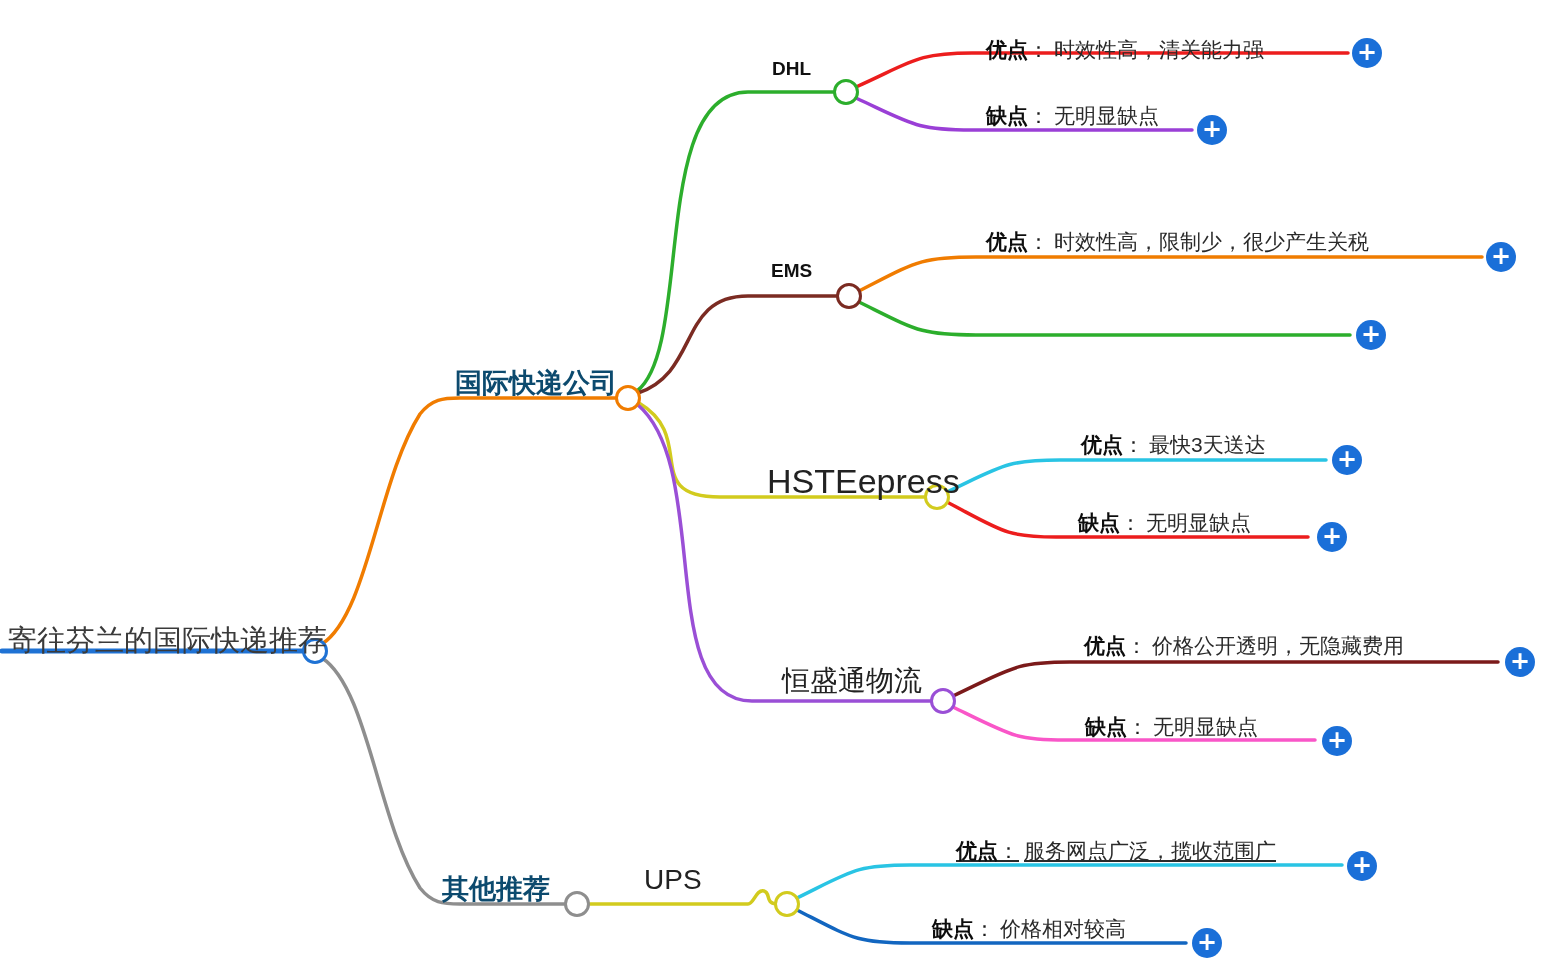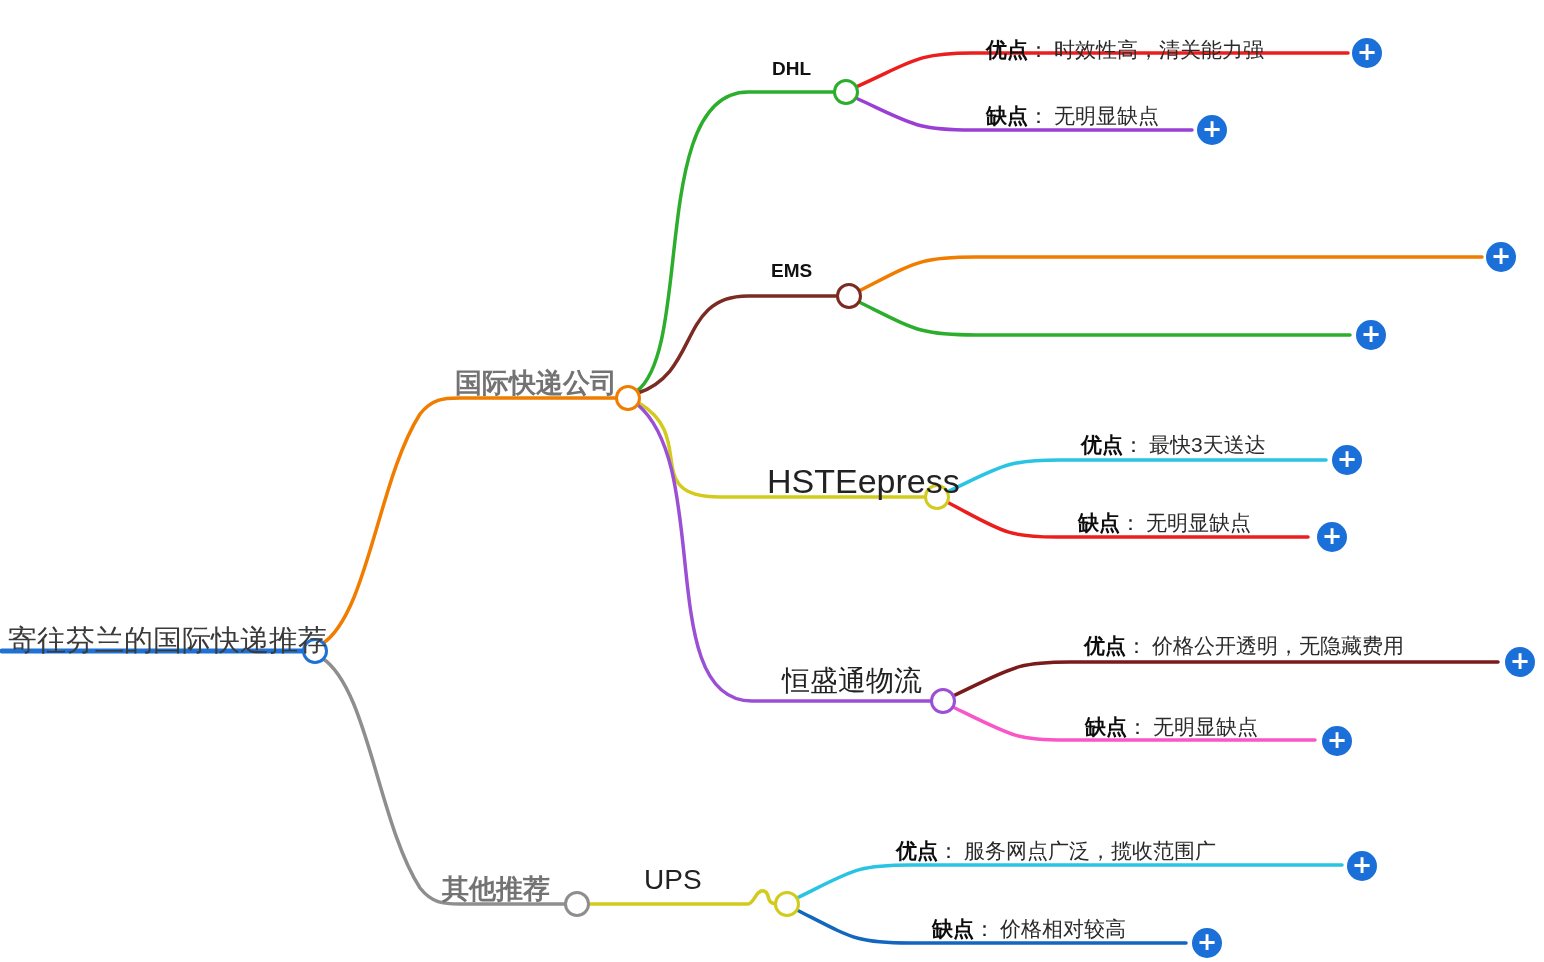--- a/index.html
+++ b/index.html
@@ -6,21 +6,21 @@
   .canvas{
     position:relative;
     width:1544px;height:962px;
     background:#ffffff;
     font-family:"Liberation Sans","DejaVu Sans",sans-serif;
     overflow:hidden;
   }
   svg.edges{position:absolute;left:0;top:0;}
   .label{position:absolute;white-space:nowrap;color:#222;}
   .root-label{font-size:29px;color:#3a3a3a;}
-  .branch-label{font-size:27px;font-weight:bold;color:#737373;}
+  .branch-label{font-size:27px;font-weight:bold;color:#0c4a6e;}
   .node-label-bold{font-size:19px;font-weight:bold;color:#111;}
   .node-label{font-size:34px;font-weight:400;color:#222;}
   .node-label-sm{font-size:28px;font-weight:400;color:#222;}
   .leaf{position:absolute;white-space:nowrap;font-size:21px;color:#2a2a2a;}
   .leaf .t{font-weight:bold;color:#0d0d0d;}
   .leaf .c{font-weight:400;color:#1c1c1c;margin-right:5px;}
   .node-circle{
     position:absolute;width:20px;height:20px;border-radius:50%;
     background:#fff;border:3.5px solid #000;box-sizing:content-box;
   }
@@ -89,36 +89,39 @@
   <div class="label node-label-sm" style="left:782px;top:662px;">恒盛通物流</div>
   <div class="label node-label-sm" style="left:644px;top:864px;">UPS</div>
 
   <div class="leaf" style="left:986px;top:36px;">
     <span class="t">优点</span><span class="c">：</span><span>时效性高，清关能力强</span>
   </div>
   <div class="leaf" style="left:986px;top:102px;">
     <span class="t">缺点</span><span class="c">：</span><span>无明显缺点</span>
   </div>
 
+  <div class="leaf" style="left:986px;top:228px;">
+    <span class="t">优点</span><span class="c">：</span><span>时效性高，限制少，很少产生关税</span>
+  </div>
 
   <div class="leaf" style="left:1081px;top:431px;">
     <span class="t">优点</span><span class="c">：</span><span>最快3天送达</span>
   </div>
   <div class="leaf" style="left:1078px;top:509px;">
     <span class="t">缺点</span><span class="c">：</span><span>无明显缺点</span>
   </div>
 
   <div class="leaf" style="left:1084px;top:632px;text-align:center;">
     <span class="t">优点</span><span class="c">：</span><span>价格公开透明，无隐藏费用</span>
   </div>
   <div class="leaf" style="left:1085px;top:713px;">
     <span class="t">缺点</span><span class="c">：</span><span>无明显缺点</span>
   </div>
 
-  <div class="leaf" style="left:896px;top:837px;">
+  <div class="leaf" style="left:956px;top:837px;text-decoration:underline;">
     <span class="t">优点</span><span class="c">：</span><span>服务网点广泛，揽收范围广</span>
   </div>
   <div class="leaf" style="left:932px;top:915px;text-align:right;">
     <span class="t">缺点</span><span class="c">：</span><span>价格相对较高</span>
   </div>
 
   <div class="plus" style="left:1352px;top:38px;">
       <span>+</span>
     </div>
   <div class="plus" style="left:1197px;top:115px;">

